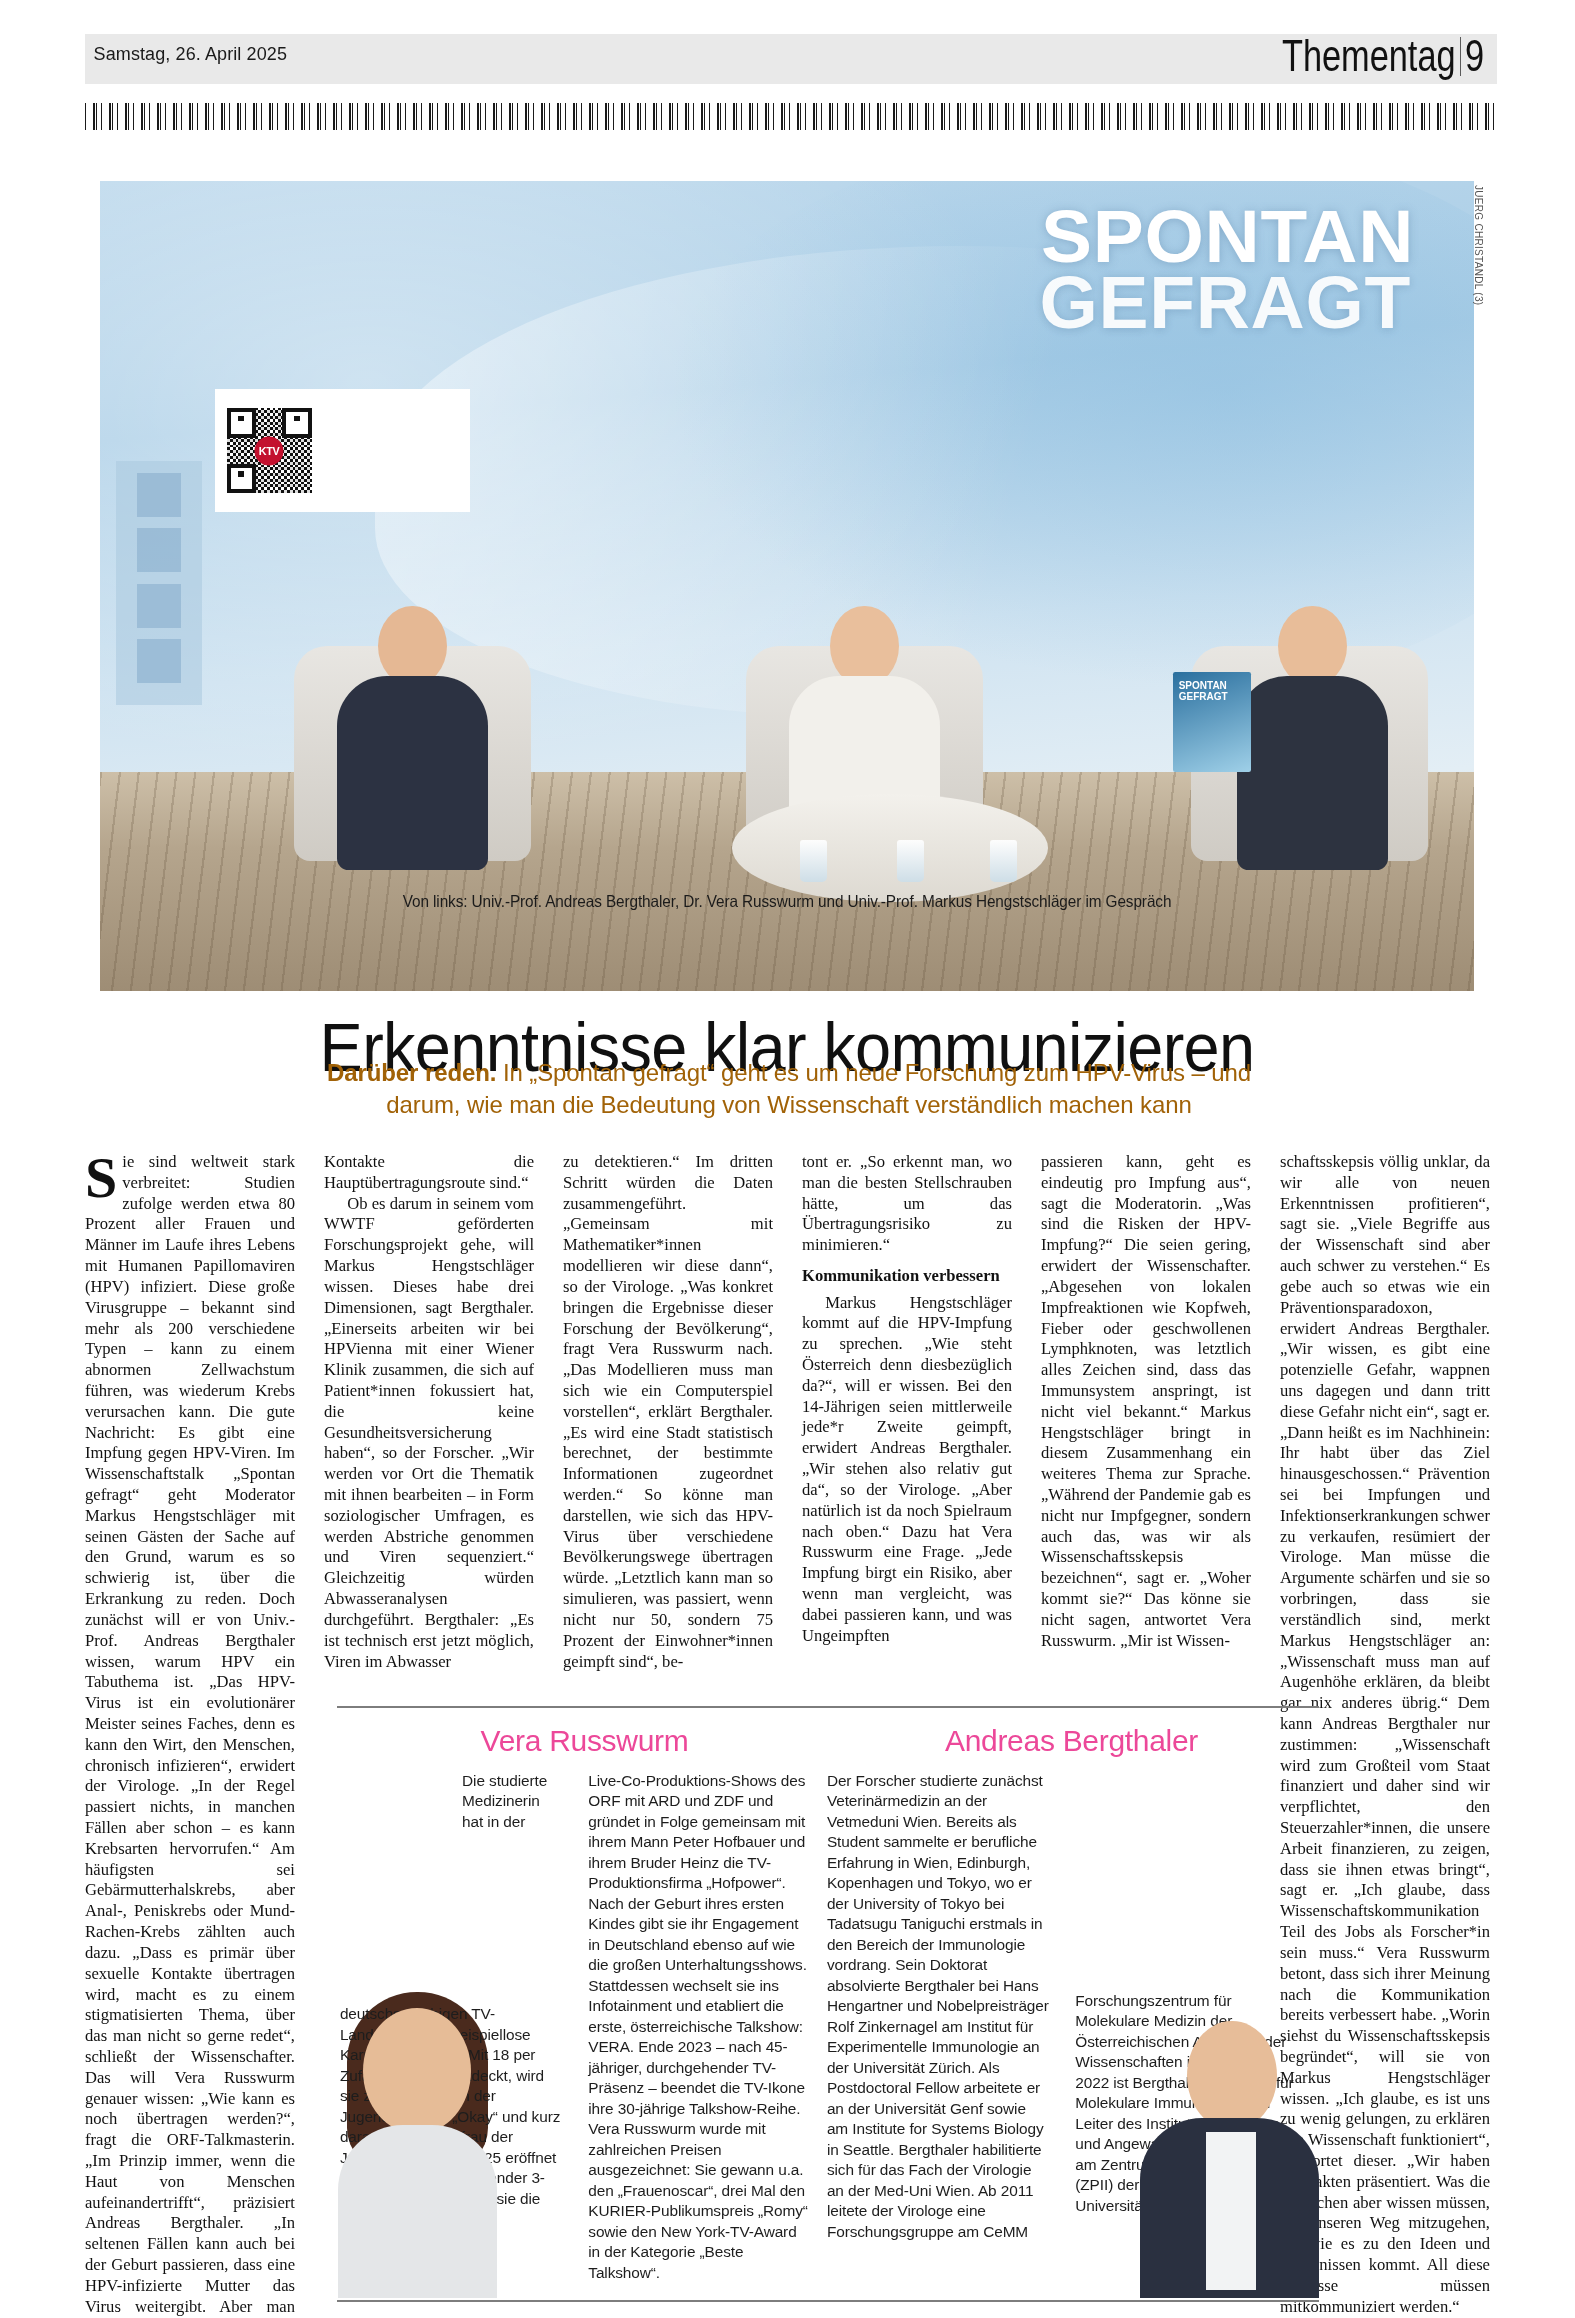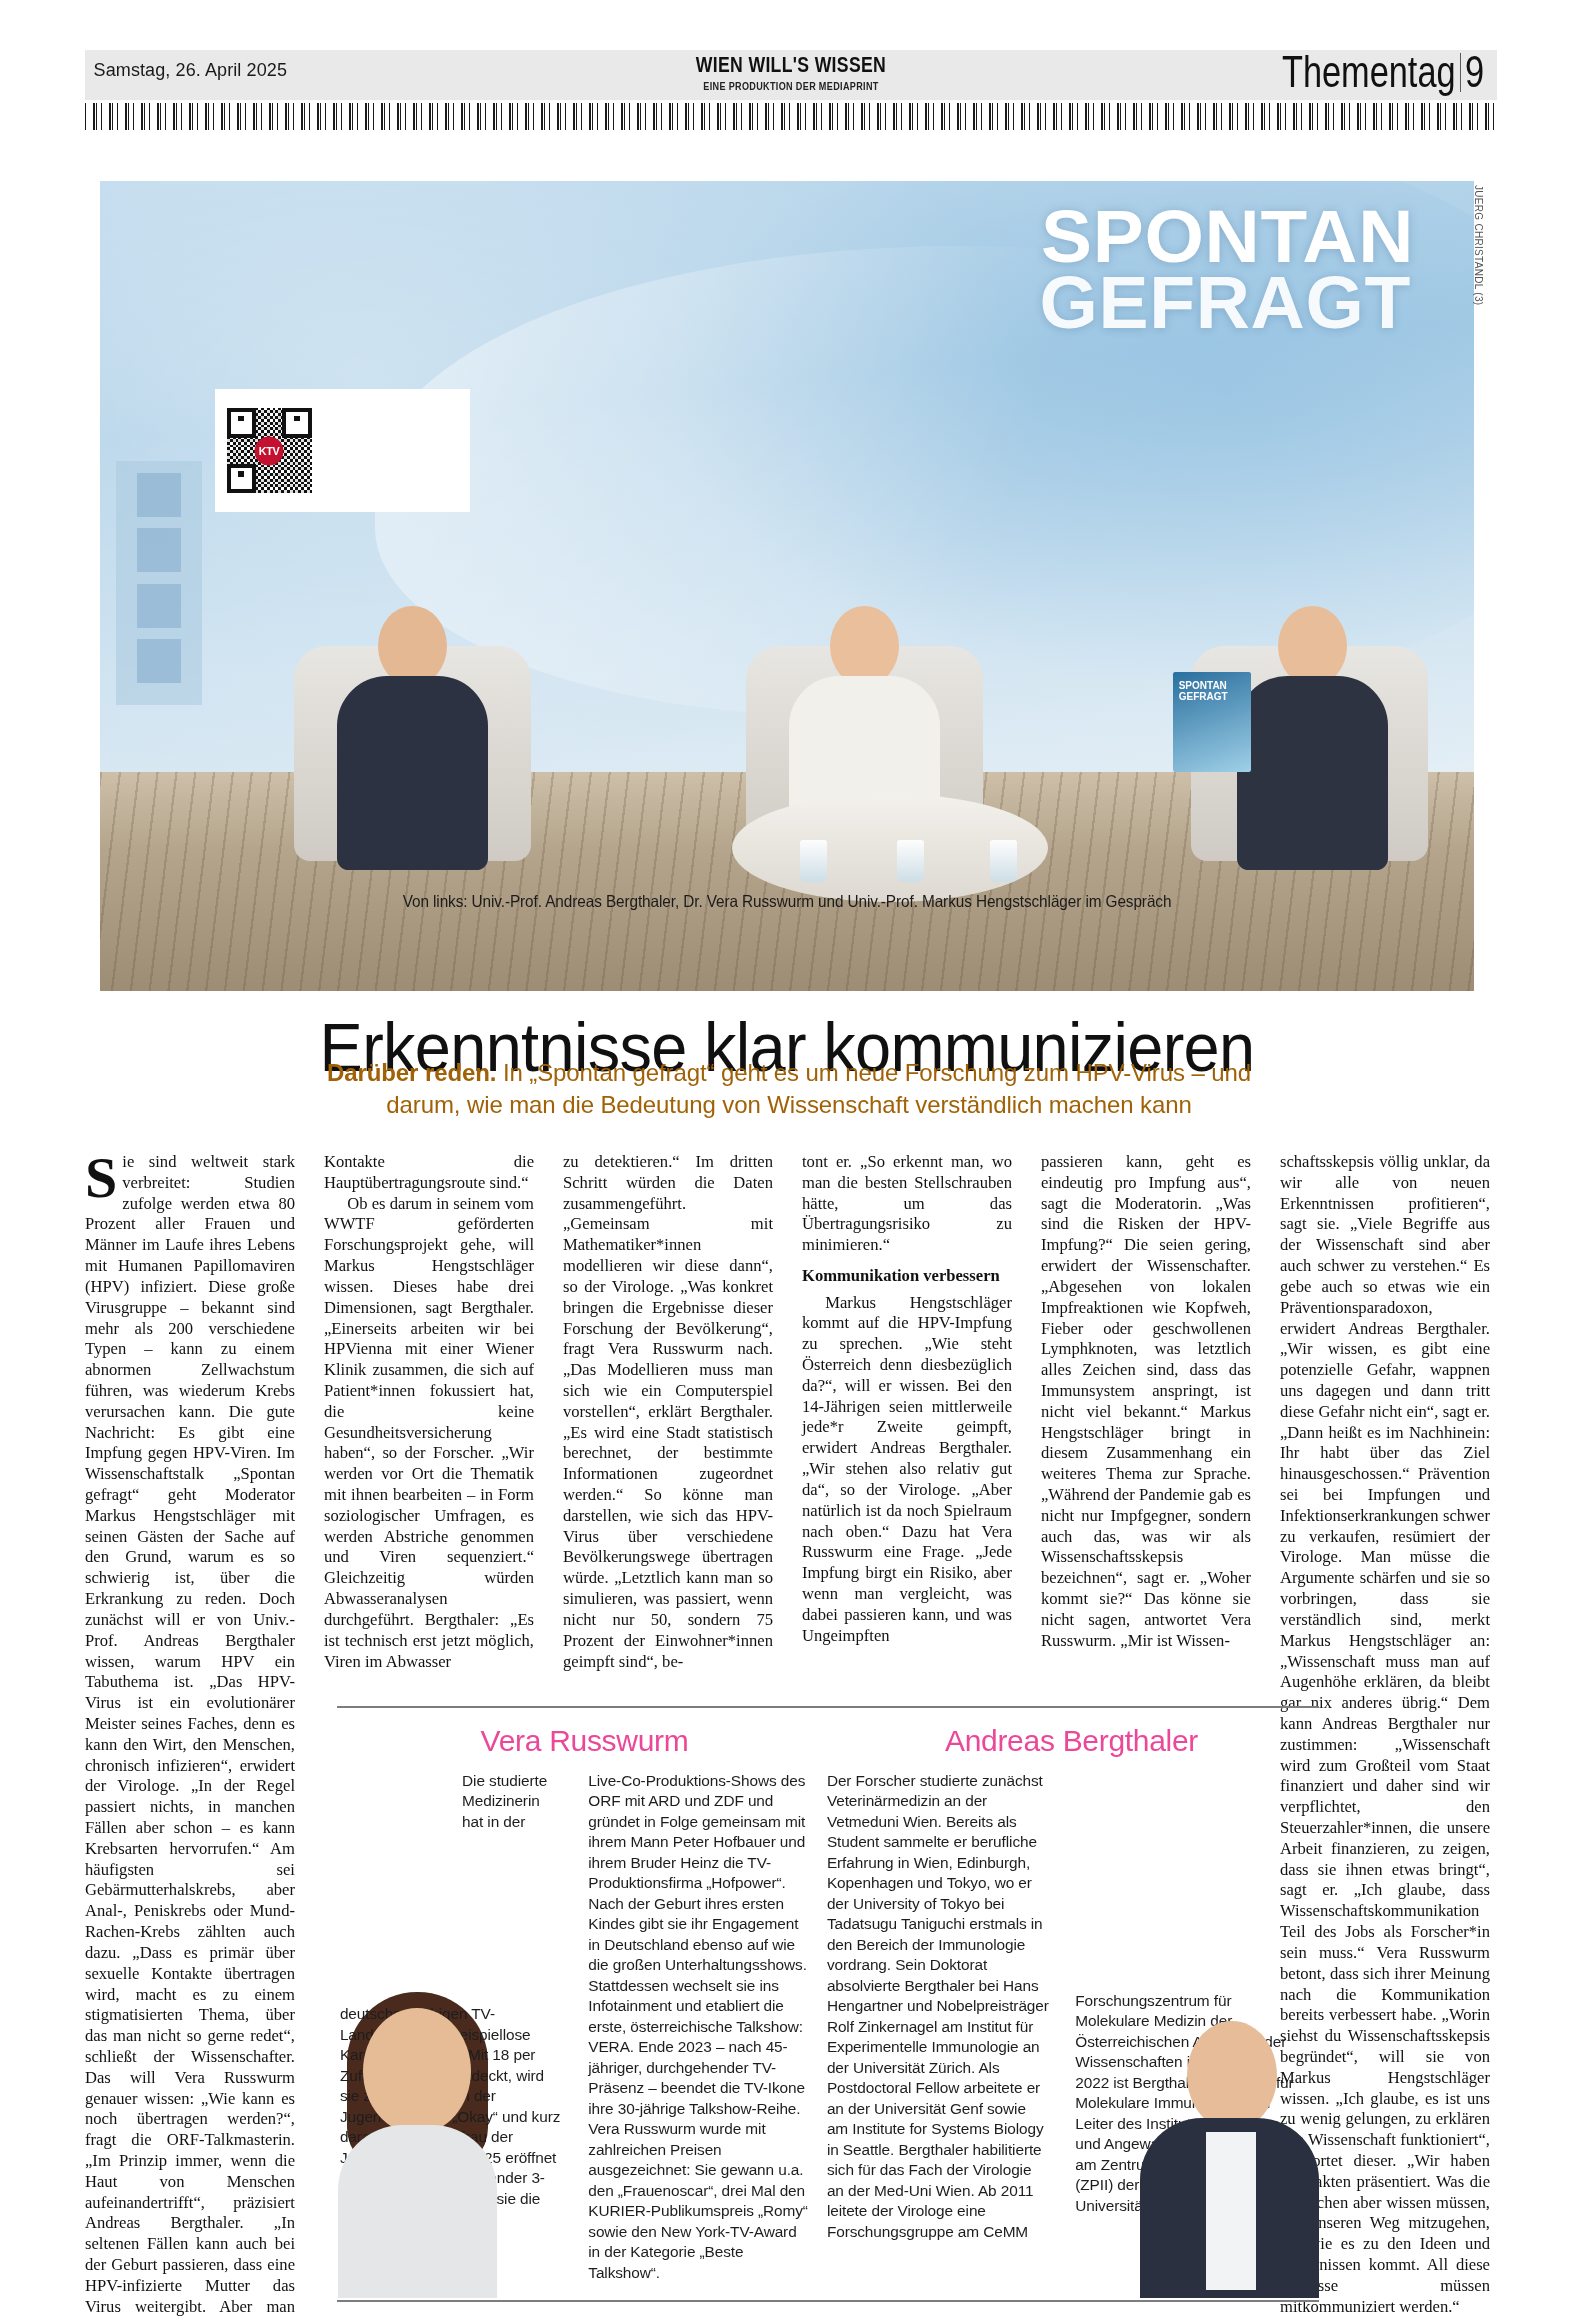--- a/index.html
+++ b/index.html
@@ -10,21 +10,20 @@
     color:#0d0d0d;
     -webkit-font-smoothing:antialiased;
     overflow:hidden;
   }
   .page{position:relative;width:1575px;height:2319px;}
 
   
   .masthead{
     position:absolute;left:85px;top:34px;width:1412px;height:50px;
     background:#e9e9e9;
-    margin-top:16px;
   }
   .mh-date{
     position:absolute;left:8.6px;top:10px;
     font-family:"Liberation Sans", sans-serif;
     font-size:18px;letter-spacing:0.1px;color:#1a1a1a;
   }
   .mh-center{
     position:absolute;left:0;right:0;top:2.9px;text-align:center;
   }
   .mh-title{
@@ -252,24 +251,20 @@
   #pf-photo-andreas .shirt{position:absolute;left:66px;top:122px;width:50px;height:158px;
     background:#f2f3f4;}
 </style>
 </head>
 <body>
 
 <div class="page">
 
   <div class="masthead">
     <div class="mh-date">Samstag, 26. April 2025</div>
-    <div class="mh-center">
-      <div class="mh-title">WIEN WILL'S WISSEN</div>
-      <div class="mh-sub">EINE PRODUKTION DER MEDIAPRINT</div>
-    </div>
     <div class="mh-right">
       <div class="mh-section">Thementag</div>
       <div class="mh-divider"></div>
       <div class="mh-page">9</div>
     </div>
   </div>
 
   <div class="barcode"></div>
 
   <div class="photo">

